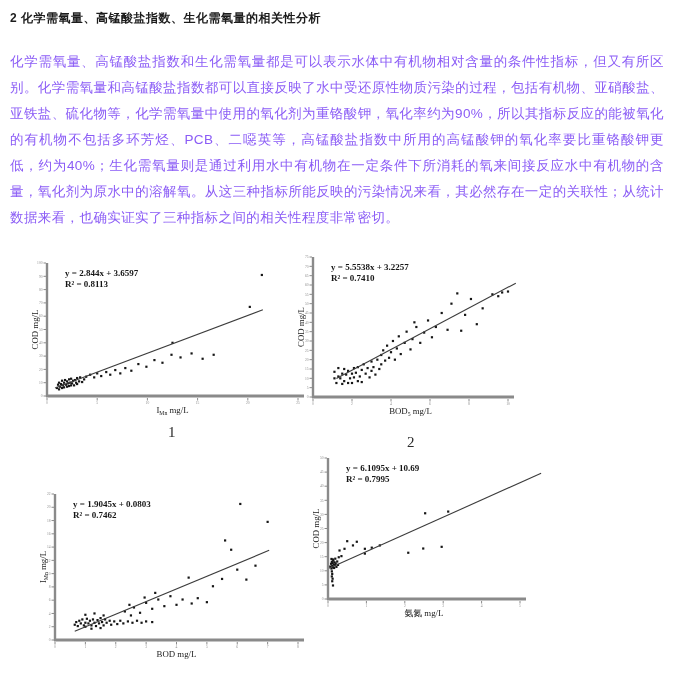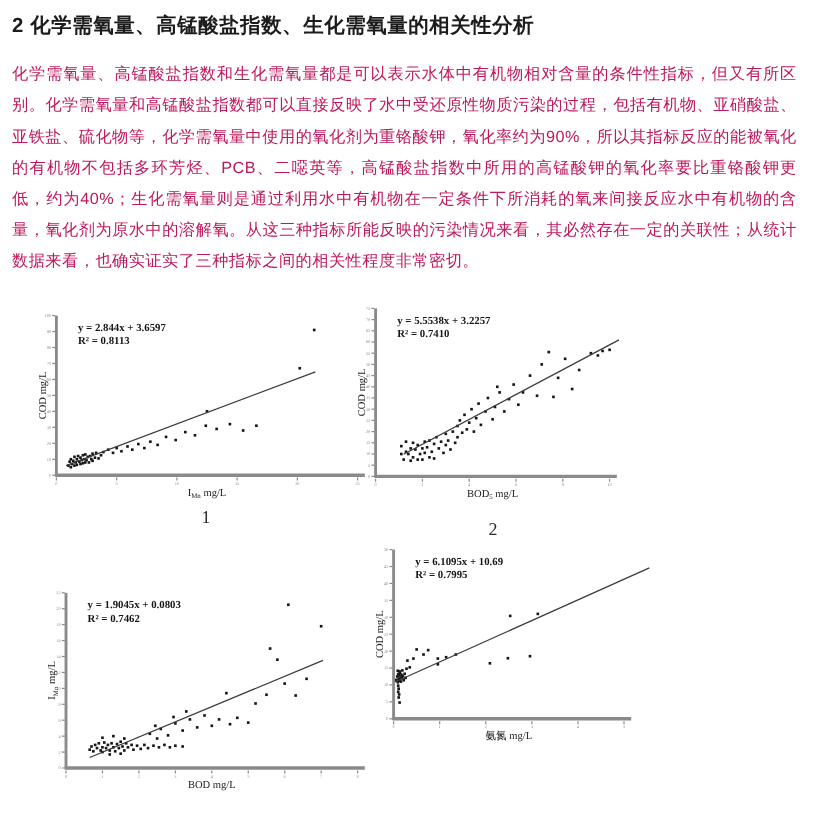--- a/index.html
+++ b/index.html
@@ -1,21 +1,21 @@
 <!DOCTYPE html>
 <html><head>
 <meta charset="utf-8">
 <style>
   html,body{margin:0;padding:0;background:#ffffff;}
   .page{position:relative;width:680px;height:678px;background:#ffffff;overflow:hidden;
         font-family:"Liberation Sans",sans-serif;}
-  .heading{position:absolute;left:10px;top:10px;margin:0;font-size:17px;font-weight:bold;
+  .heading{position:absolute;left:10px;top:10px;margin:0;font-size:12px;font-weight:bold;
            color:#1c1c1c;letter-spacing:.5px;}
   .body-text{position:absolute;left:10px;top:49px;width:654px;margin:0;font-size:13.5px;
-             line-height:26px;color:#be185d;text-align:justify;letter-spacing:.4px;}
+             line-height:26px;color:#8b5cf6;text-align:justify;letter-spacing:.4px;}
   .figures{position:absolute;left:0;top:0;width:680px;height:516px;}
   .fig{position:absolute;margin:0;padding:0;}
   .fig svg{display:block;overflow:visible;}
   .cap{position:absolute;font-family:"Liberation Serif",serif;font-size:15px;color:#2b2b2b;}
 </style>
 </head>
 <body>
 
 <div class="page">
   <h1 class="heading">2 化学需氧量、高锰酸盐指数、生化需氧量的相关性分析</h1>

